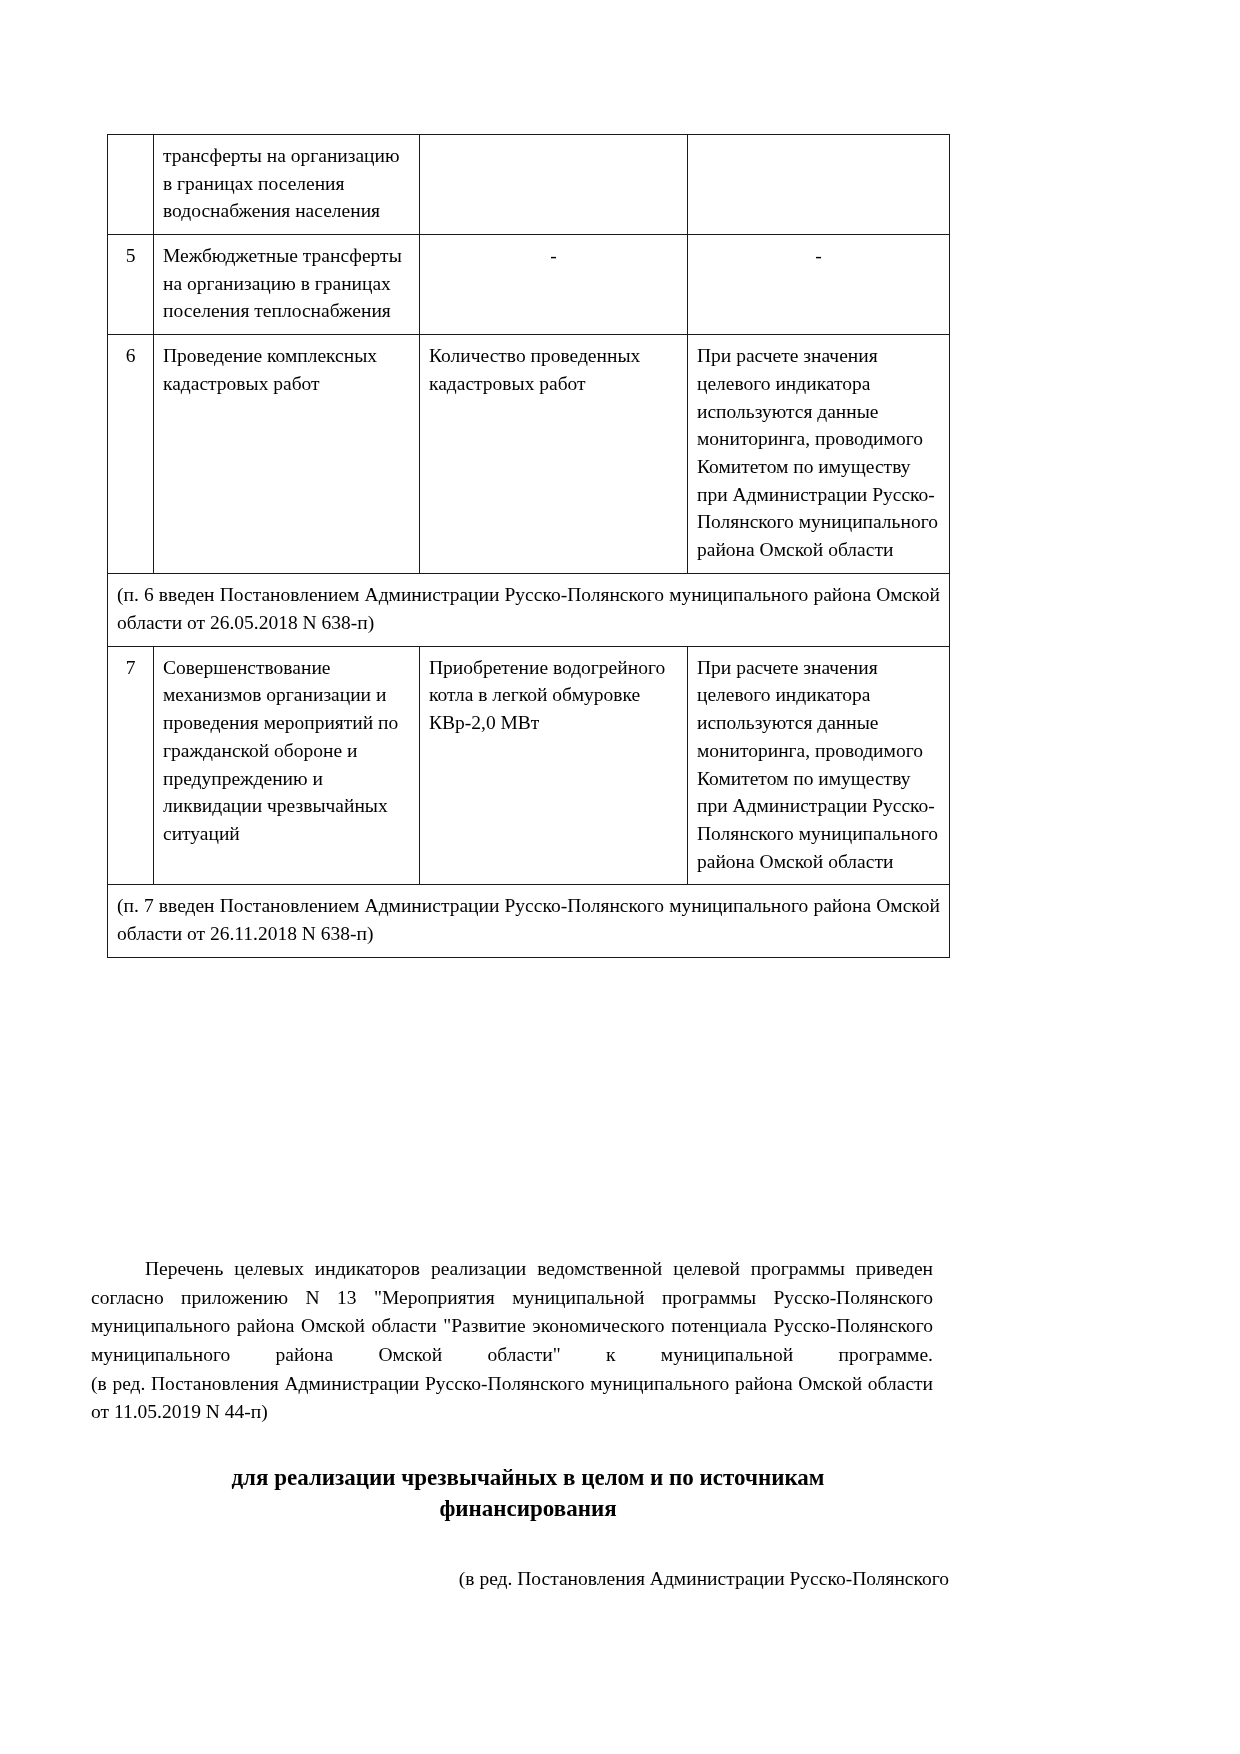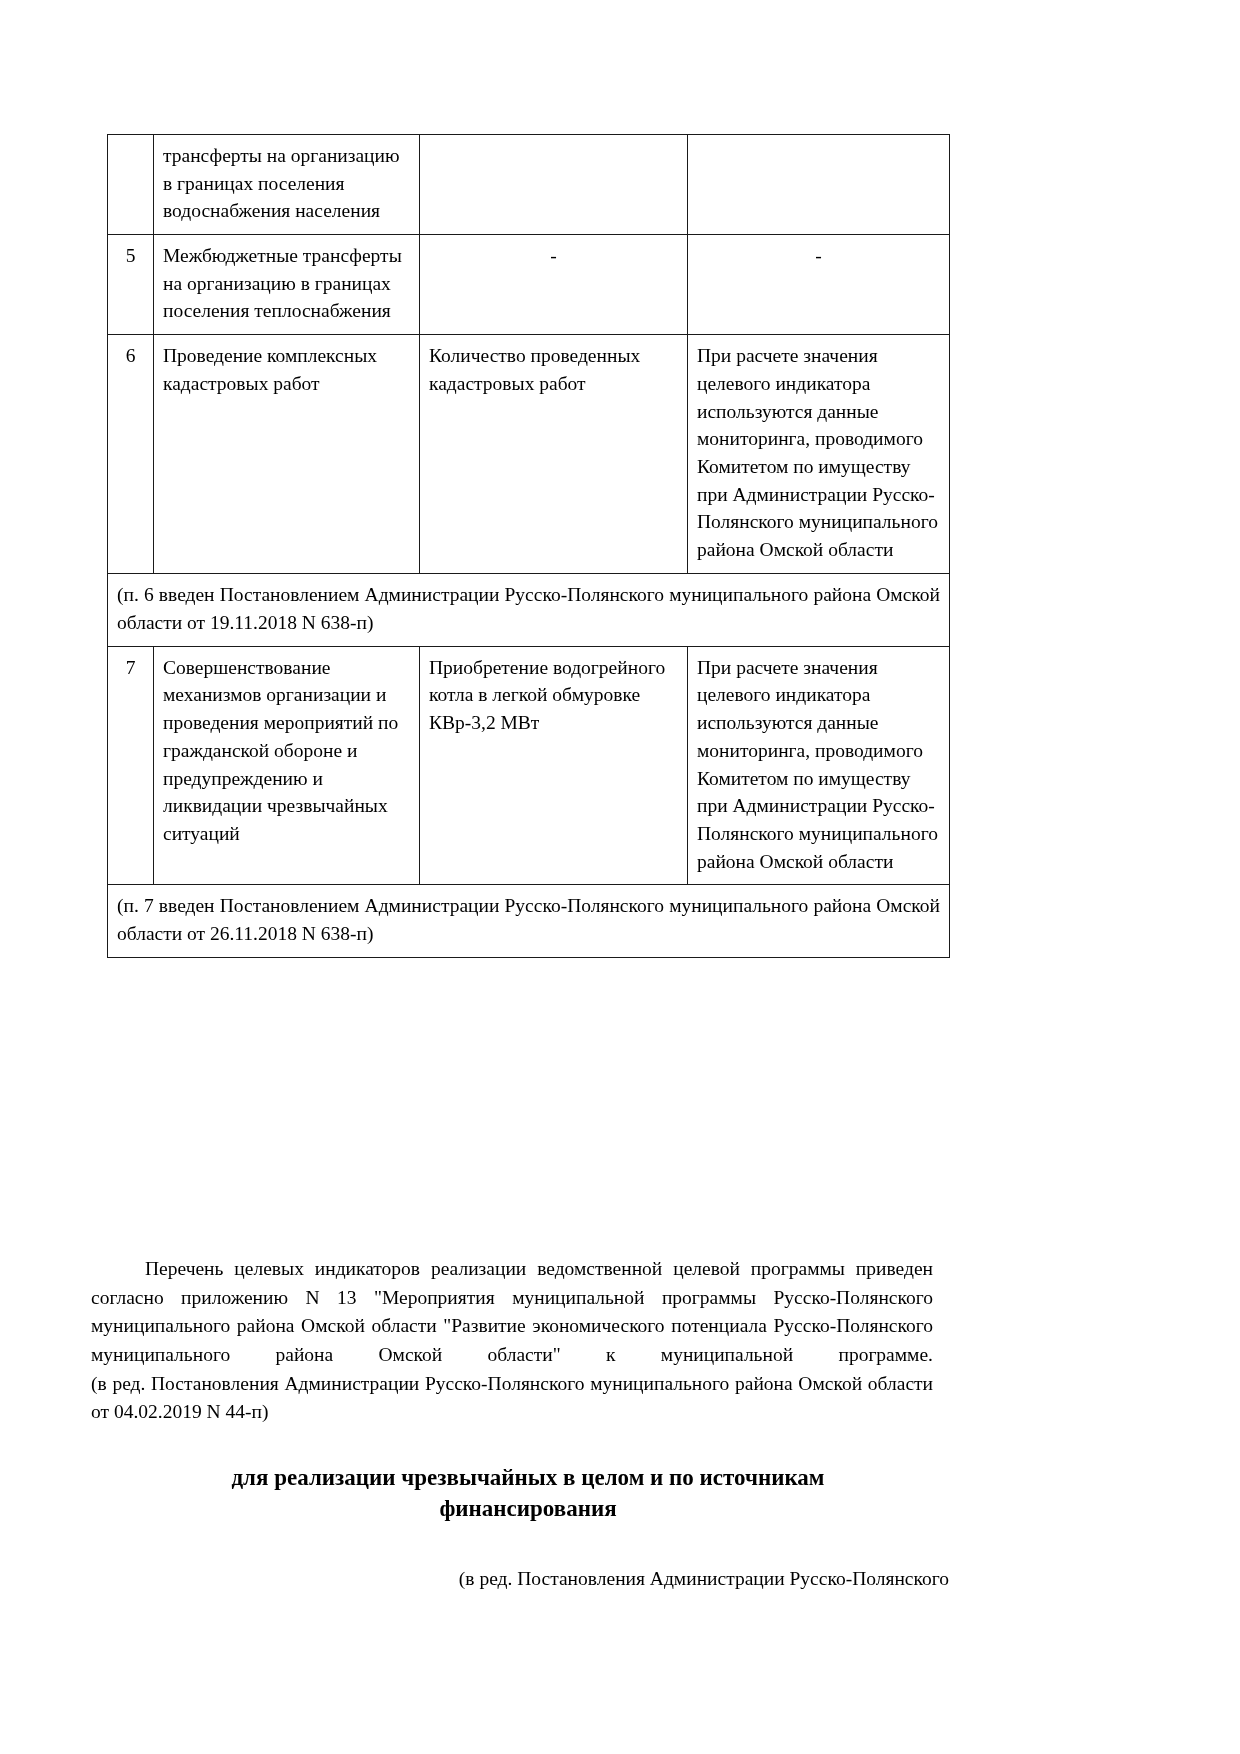--- a/index.html
+++ b/index.html
@@ -132,39 +132,39 @@
       </tr>
 
       <tr>
         <td class="col-num">6</td>
         <td class="col-name">Проведение комплексных кадастровых работ</td>
         <td class="col-ind">Количество проведенных кадастровых работ</td>
         <td class="col-calc">При расчете значения целевого индикатора используются данные мониторинга, проводимого Комитетом по имуществу при Администрации Русско-Полянского муниципального района Омской области</td>
       </tr>
 
       <tr>
-        <td class="note-cell" colspan="4">(п. 6 введен Постановлением Администрации Русско-Полянского муниципального района Омской области от 19.11.2018 N 638-п)</td>
+        <td class="note-cell" colspan="4">(п. 6 введен Постановлением Администрации Русско-Полянского муниципального района Омской области от 26.05.2018 N 638-п)</td>
       </tr>
 
       <tr>
         <td class="col-num">7</td>
         <td class="col-name">Совершенствование механизмов организации и проведения мероприятий по гражданской обороне и предупреждению и ликвидации чрезвычайных ситуаций</td>
-        <td class="col-ind">Приобретение водогрейного котла в легкой обмуровке КВр-3,2 МВт</td>
+        <td class="col-ind">Приобретение водогрейного котла в легкой обмуровке КВр-2,0 МВт</td>
         <td class="col-calc">При расчете значения целевого индикатора используются данные мониторинга, проводимого Комитетом по имуществу при Администрации Русско-Полянского муниципального района Омской области</td>
       </tr>
 
       <tr>
         <td class="note-cell" colspan="4">(п. 7 введен Постановлением Администрации Русско-Полянского муниципального района Омской области от 26.11.2018 N 638-п)</td>
       </tr>
     </tbody>
   </table>
 
   <div class="body-block">
     <p class="indented just-last-justify">Перечень целевых индикаторов реализации ведомственной целевой программы приведен согласно приложению N 13 "Мероприятия муниципальной программы Русско-Полянского муниципального района Омской области "Развитие экономического потенциала Русско-Полянского муниципального района Омской области" к муниципальной программе.</p>
-    <p>(в ред. Постановления Администрации Русско-Полянского муниципального района Омской области от 04.02.2019 N 44-п)</p>
+    <p>(в ред. Постановления Администрации Русско-Полянского муниципального района Омской области от 11.05.2019 N 44-п)</p>
   </div>
 
   <div class="section-heading">
     <div>для реализации чрезвычайных в целом и по источникам</div>
     <div>финансирования</div>
   </div>
 
   <div class="heading-credit">(в ред. Постановления Администрации Русско-Полянского</div>
 
 </div>

